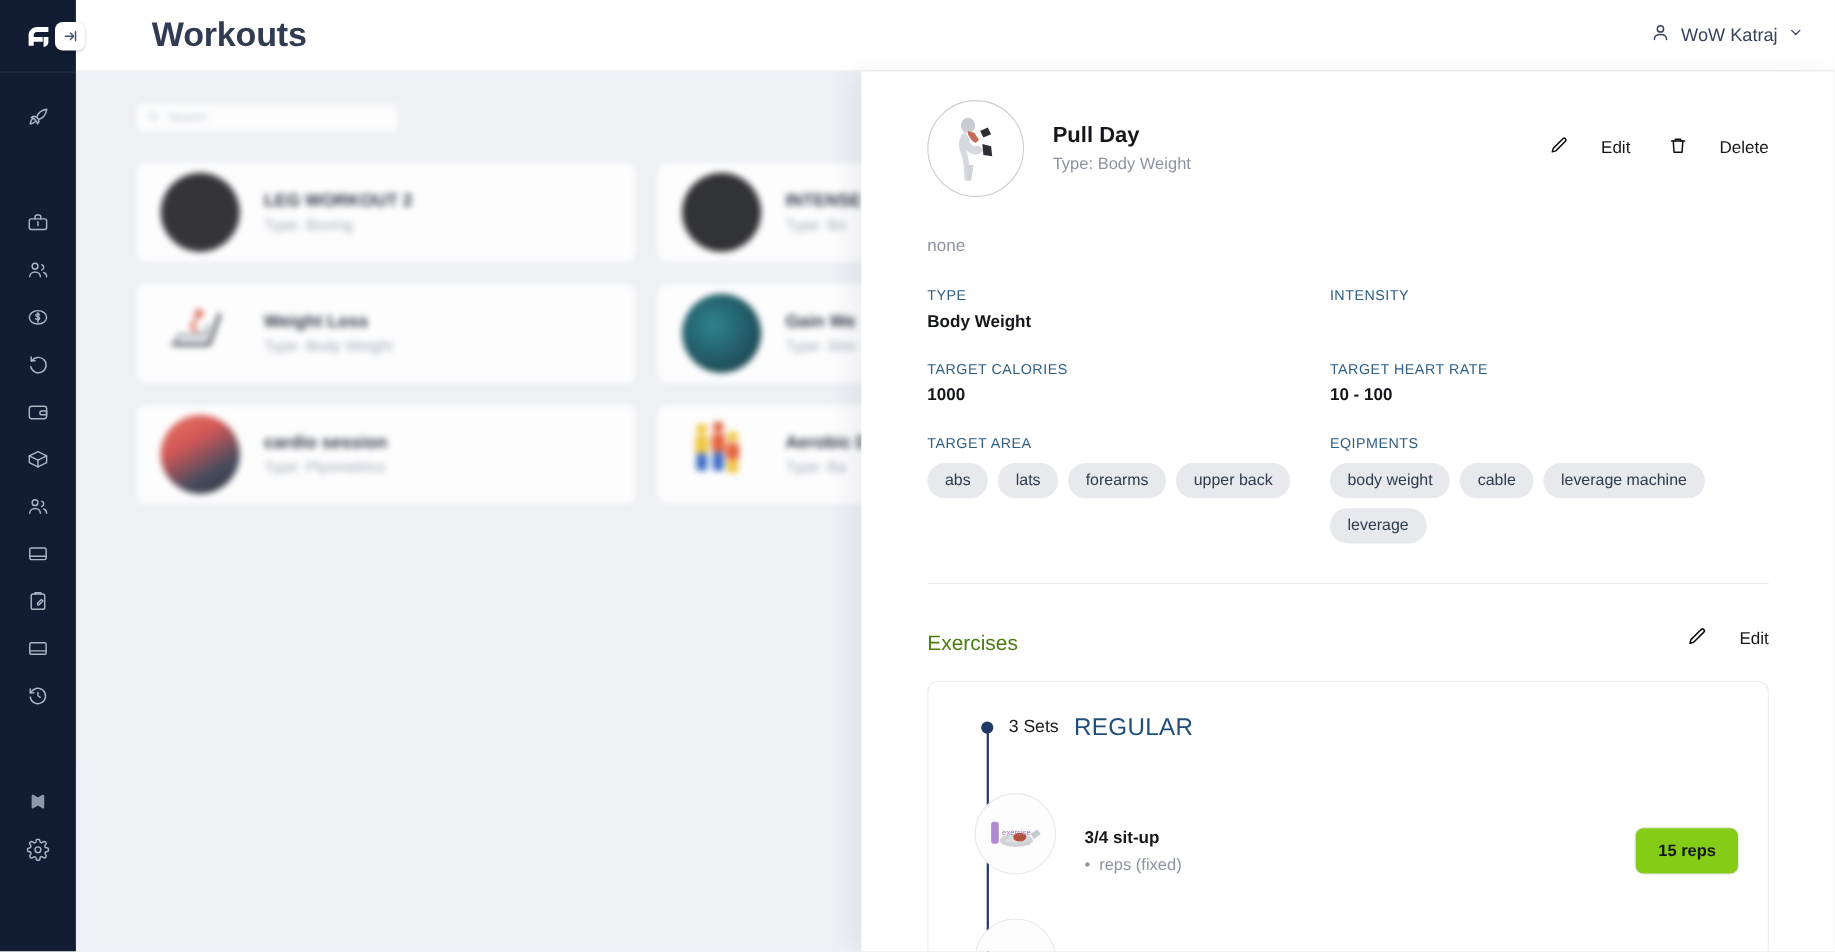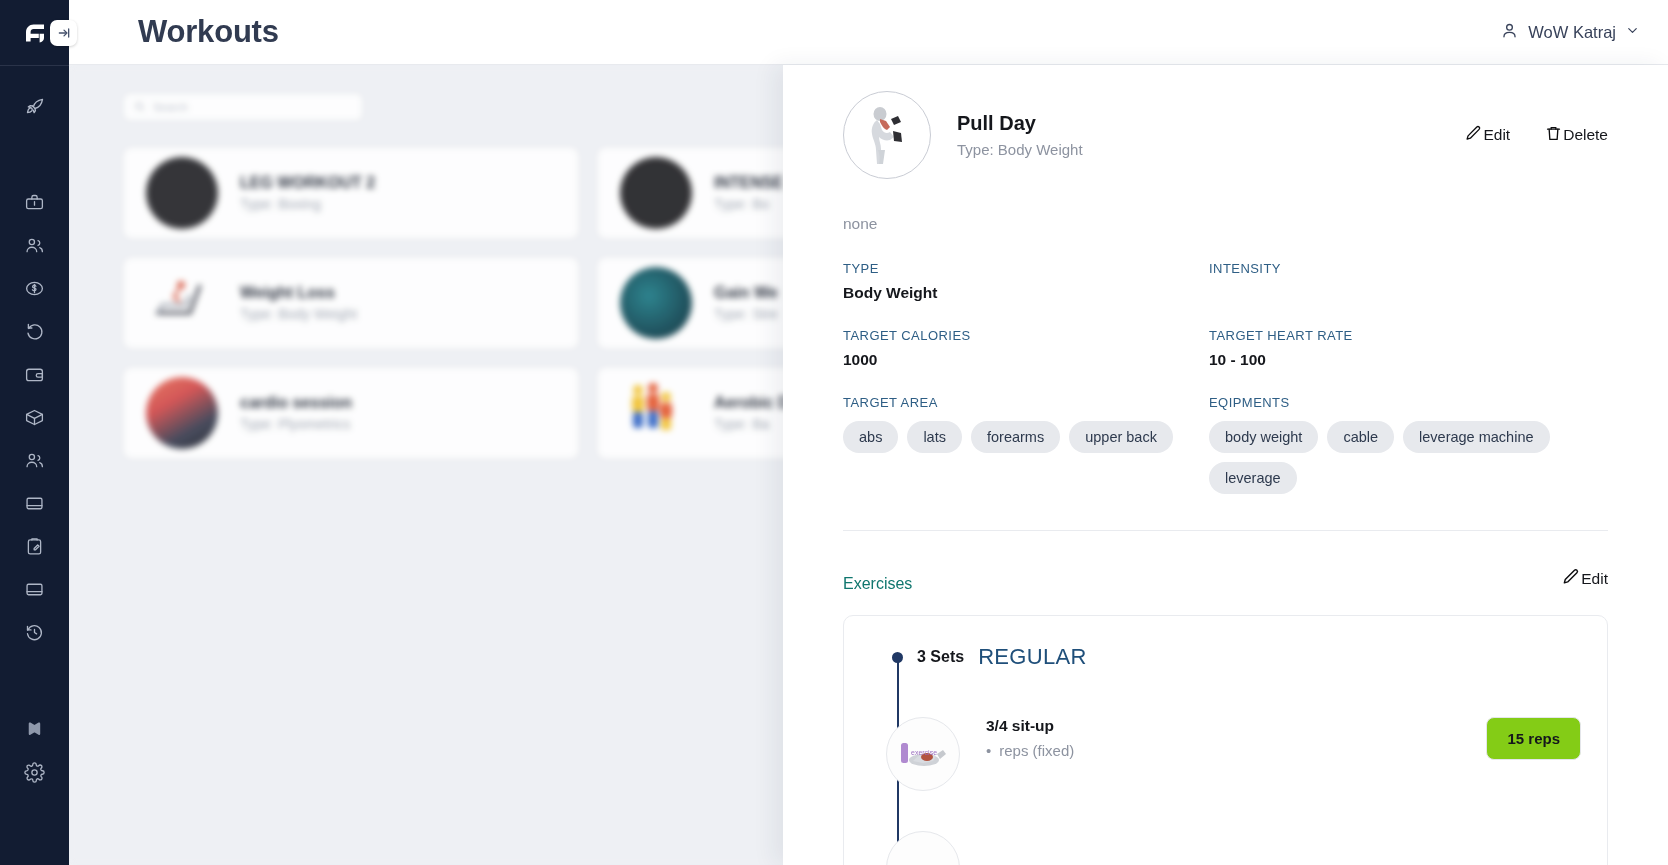--- a/index.html
+++ b/index.html
@@ -114,21 +114,21 @@
   .panel-head { display: flex; align-items: center; gap: 26px; }
   .avatar-ring {
     width: 88px; height: 88px; border-radius: 50%;
     border: 1px solid #c9ccd4; background: #fff;
     display: flex; align-items: center; justify-content: center;
     overflow: hidden; flex: 0 0 88px;
   }
   .panel-title { font-size: 20px; font-weight: 700; color: #15171c; }
   .panel-sub { font-size: 15px; color: #8d93a0; margin-top: 6px; }
   .panel-actions { margin-left: auto; display: flex; align-items: center; gap: 34px; }
-  .act { display: flex; align-items: center; gap: 0; cursor: pointer; }
+  .act { display: flex; align-items: center; gap: 28px; cursor: pointer; }
   .act-label { font-size: 15.5px; color: #15171c; }
 
   .desc { font-size: 15.5px; color: #8d93a0; margin-top: 36px; }
 
   .meta-grid {
     display: grid; grid-template-columns: 366px 1fr;
     row-gap: 26px; margin-top: 28px;
   }
   .meta-label {
     font-size: 13px; color: #2e5e85; letter-spacing: .45px; font-weight: 400;
@@ -139,42 +139,42 @@
   .chips.equip { max-width: 420px; }
   .chip {
     background: #e7e9ed; color: #2e3a4e;
     border-radius: 999px; padding: 8px 16px; font-size: 14.5px;
     white-space: nowrap;
   }
 
   .divider { height: 1px; background: #e9ebef; margin-top: 36px; }
 
   .ex-head { display: flex; align-items: center; margin-top: 34px; }
-  .ex-title { font-size: 16px; color: #0f766e; margin-top: 10px; }
+  .ex-title { font-size: 19px; color: #4d7c0f; margin-top: 10px; }
   .ex-head .act { margin-left: auto; }
 
   .ex-card {
     margin-top: 22px;
     border: 1px solid #e9ebef; border-radius: 10px;
     padding: 28px 26px 0 26px; position: relative;
     min-height: 300px;
   }
   .set-row { display: flex; align-items: center; gap: 14px; position: relative; }
   .set-dot {
     width: 11px; height: 11px; border-radius: 50%; background: #203864;
     margin-left: 22px;
   }
-  .set-count { font-size: 16px; font-weight: 700; color: #15171c; }
+  .set-count { font-size: 16px; font-weight: 400; color: #15171c; }
   .set-kind { font-size: 22px; color: #1f4f7a; letter-spacing: .3px; }
 
   .timeline {
     position: absolute; left: 53px; top: 46px; bottom: 0;
     width: 2px; background: #203864;
   }
-  .ex-row { display: flex; align-items: flex-start; margin-top: 47px; position: relative; }
+  .ex-row { display: flex; align-items: flex-end; margin-top: 47px; position: relative; }
   .ex-thumb {
     width: 74px; height: 74px; border-radius: 50%;
     border: 1px solid #e6e8ec; background: #fdfdfd;
     display: flex; align-items: center; justify-content: center;
     flex: 0 0 74px; margin-left: 16px; z-index: 2; overflow: hidden;
   }
   .ex-info { margin-left: 26px; }
   .ex-name { font-size: 15.5px; font-weight: 700; color: #15171c; }
   .ex-bullet { font-size: 15px; color: #8d93a0; margin-top: 7px; display: flex; gap: 8px; }
   .ex-reps {

